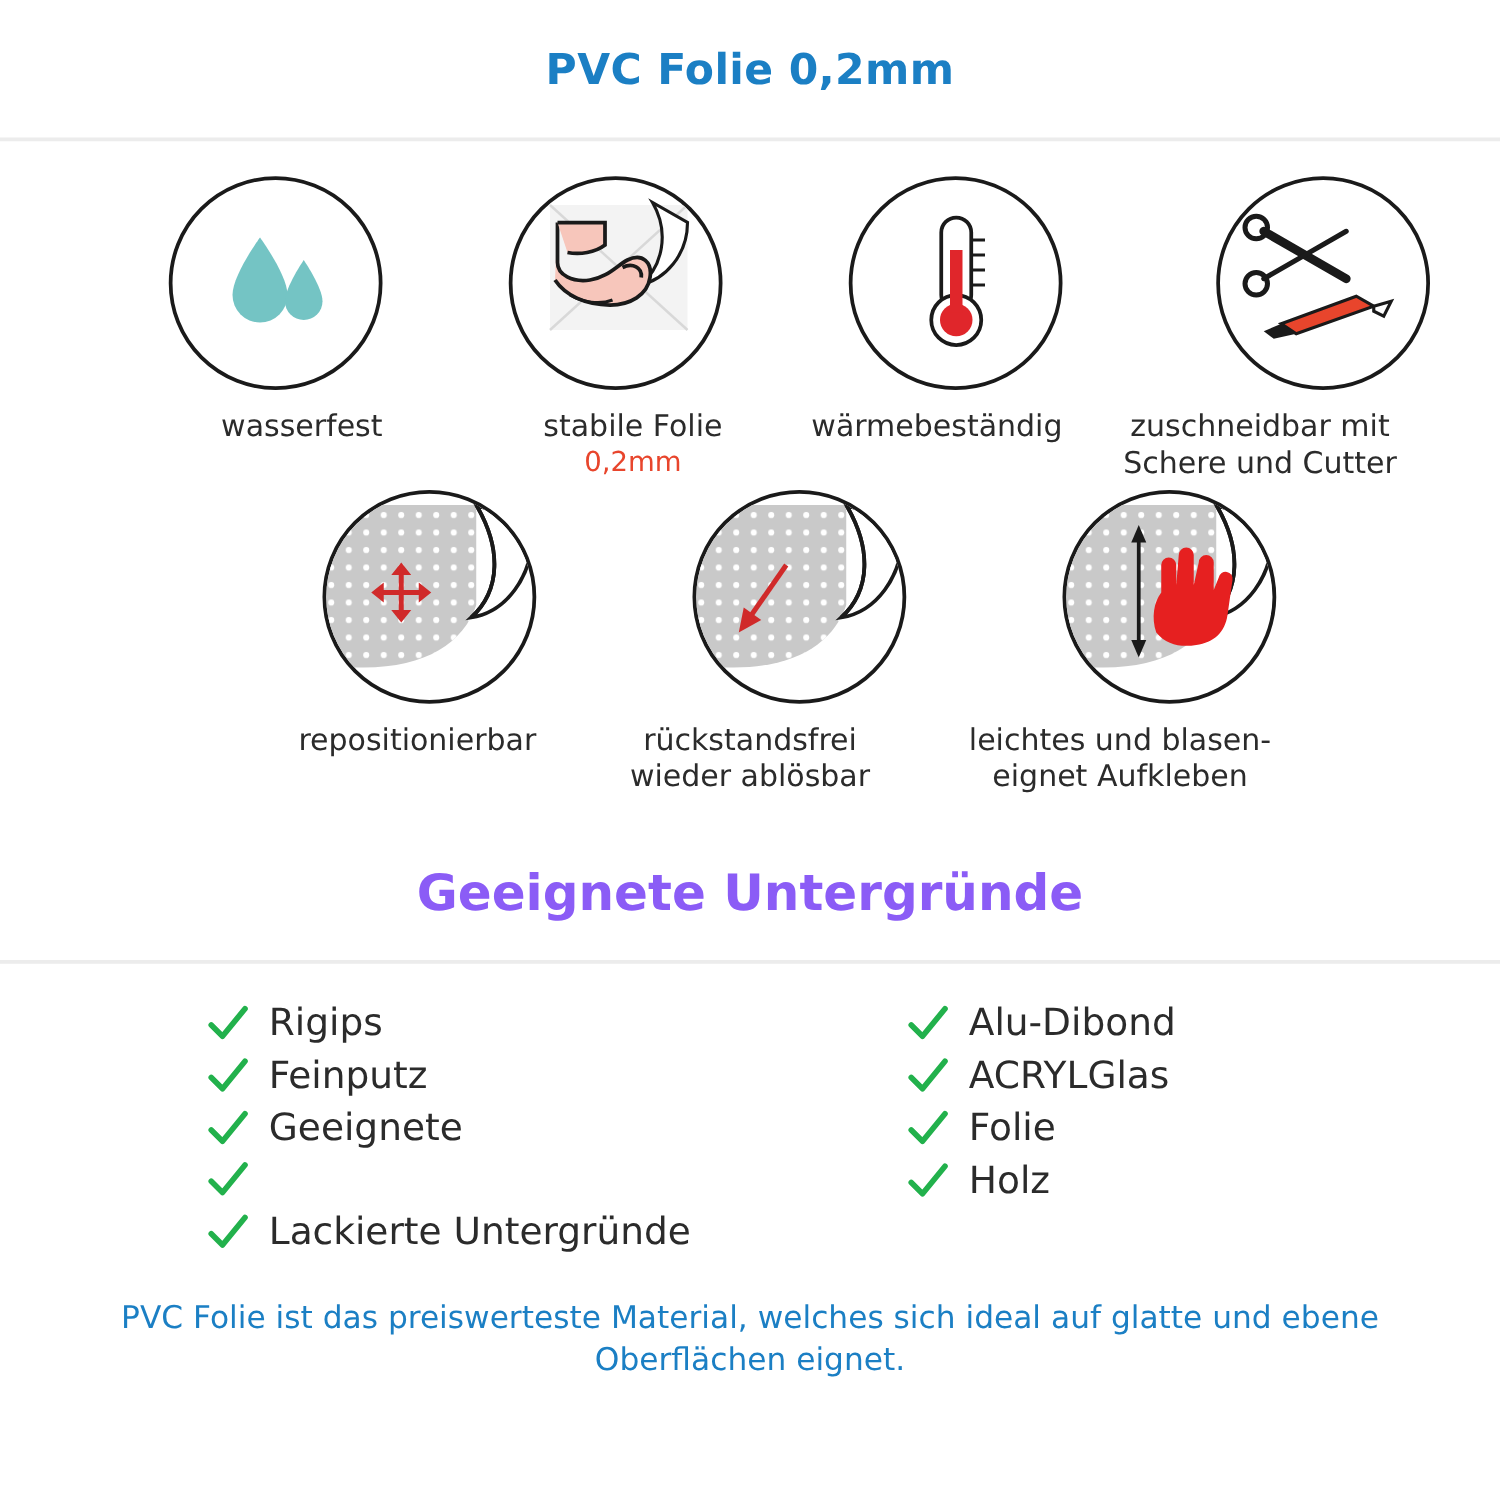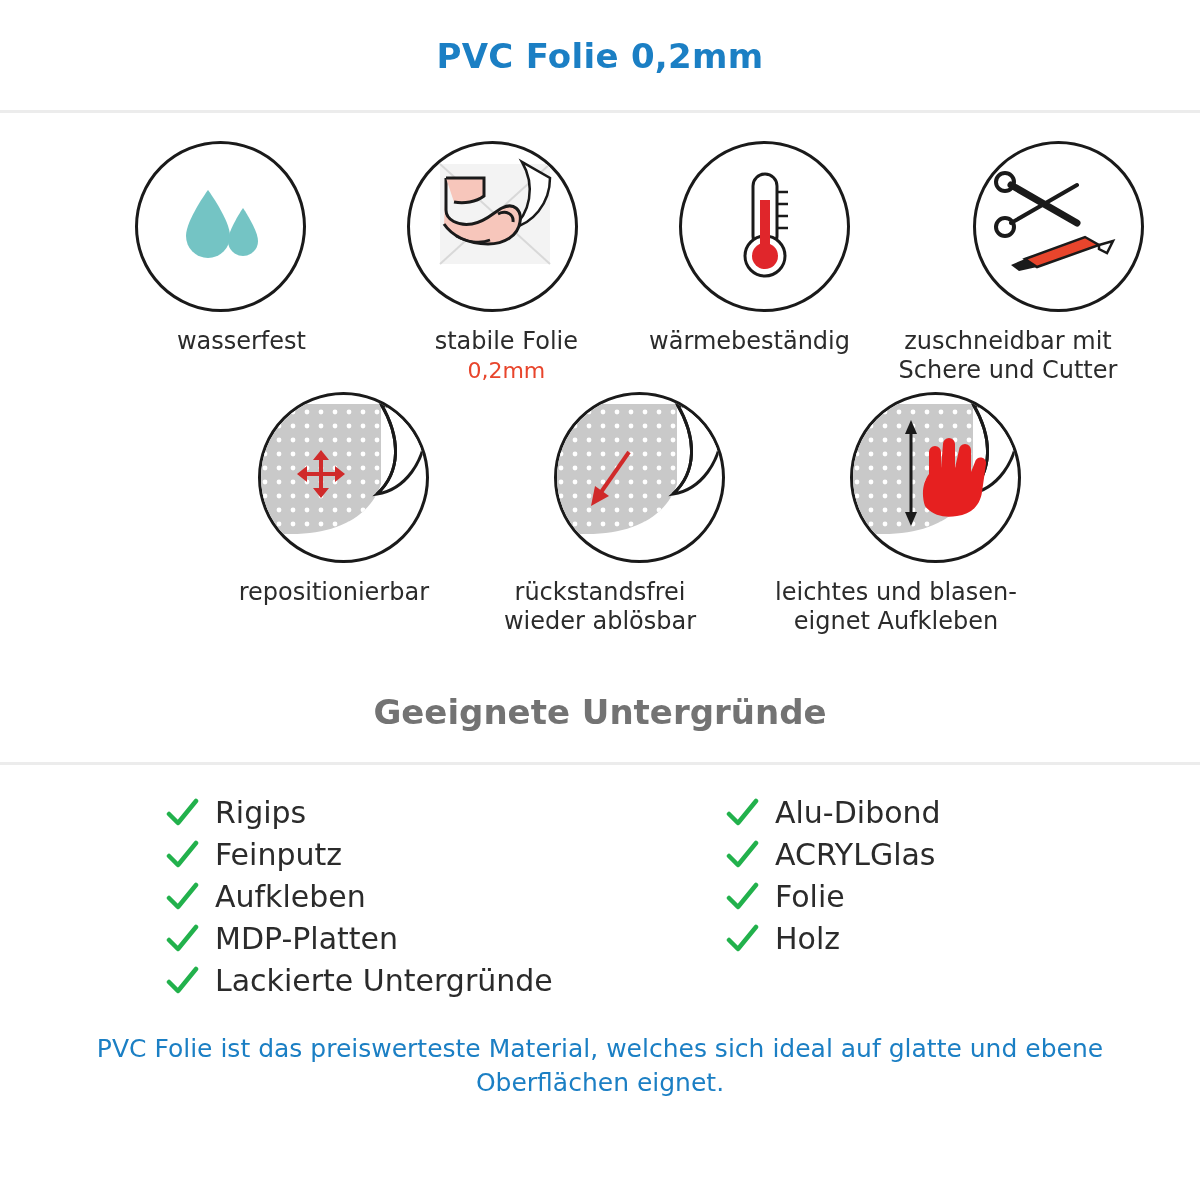--- a/index.html
+++ b/index.html
@@ -81,22 +81,22 @@
   .caption .sub {
     display: block;
     color: #e8452c;
     font-size: 22px;
     margin-top: 2px;
   }
 
   
   .title-sub {
     text-align: center;
-    color: #737373;
-    font-size: 34px;
+    color: #8b5cf6;
+    font-size: 40px;
     font-weight: bold;
     margin-top: 56px;
   }
   .rule2 {
     height: 3px;
     background: #ececec;
     margin-top: 30px;
     width: 100%;
   }
 
@@ -335,29 +335,28 @@
             </svg>
         </span>
         <span>Feinputz</span>
       </div>
       <div class="list-item">
         <span class="check">
           <svg width="34" height="34" viewBox="0 0 34 34">
               <path d="M4 18 L13 27 L31 5" fill="none" stroke="#22b14c" stroke-width="4.5" stroke-linecap="round" stroke-linejoin="round"></path>
             </svg>
         </span>
-        <span>Aufkleben</span>
-      </div>
-      <div class="list-item">
-        <span class="check">
-          <svg width="34" height="34" viewBox="0 0 34 34">
-              <path d="M4 18 L13 27 L31 5" fill="none" stroke="#22b14c" stroke-width="4.5" stroke-linecap="round" stroke-linejoin="round"></path>
-            </svg>
-        </span>
-        <span>MDP-Platten</span>
+        <span>Geeignete</span>
+      </div>
+      <div class="list-item">
+        <span class="check">
+          <svg width="34" height="34" viewBox="0 0 34 34">
+              <path d="M4 18 L13 27 L31 5" fill="none" stroke="#22b14c" stroke-width="4.5" stroke-linecap="round" stroke-linejoin="round"></path>
+            </svg>
+        </span>
       </div>
       <div class="list-item">
         <span class="check">
           <svg width="34" height="34" viewBox="0 0 34 34">
               <path d="M4 18 L13 27 L31 5" fill="none" stroke="#22b14c" stroke-width="4.5" stroke-linecap="round" stroke-linejoin="round"></path>
             </svg>
         </span>
         <span>Lackierte Untergründe</span>
       </div>
     </div>

